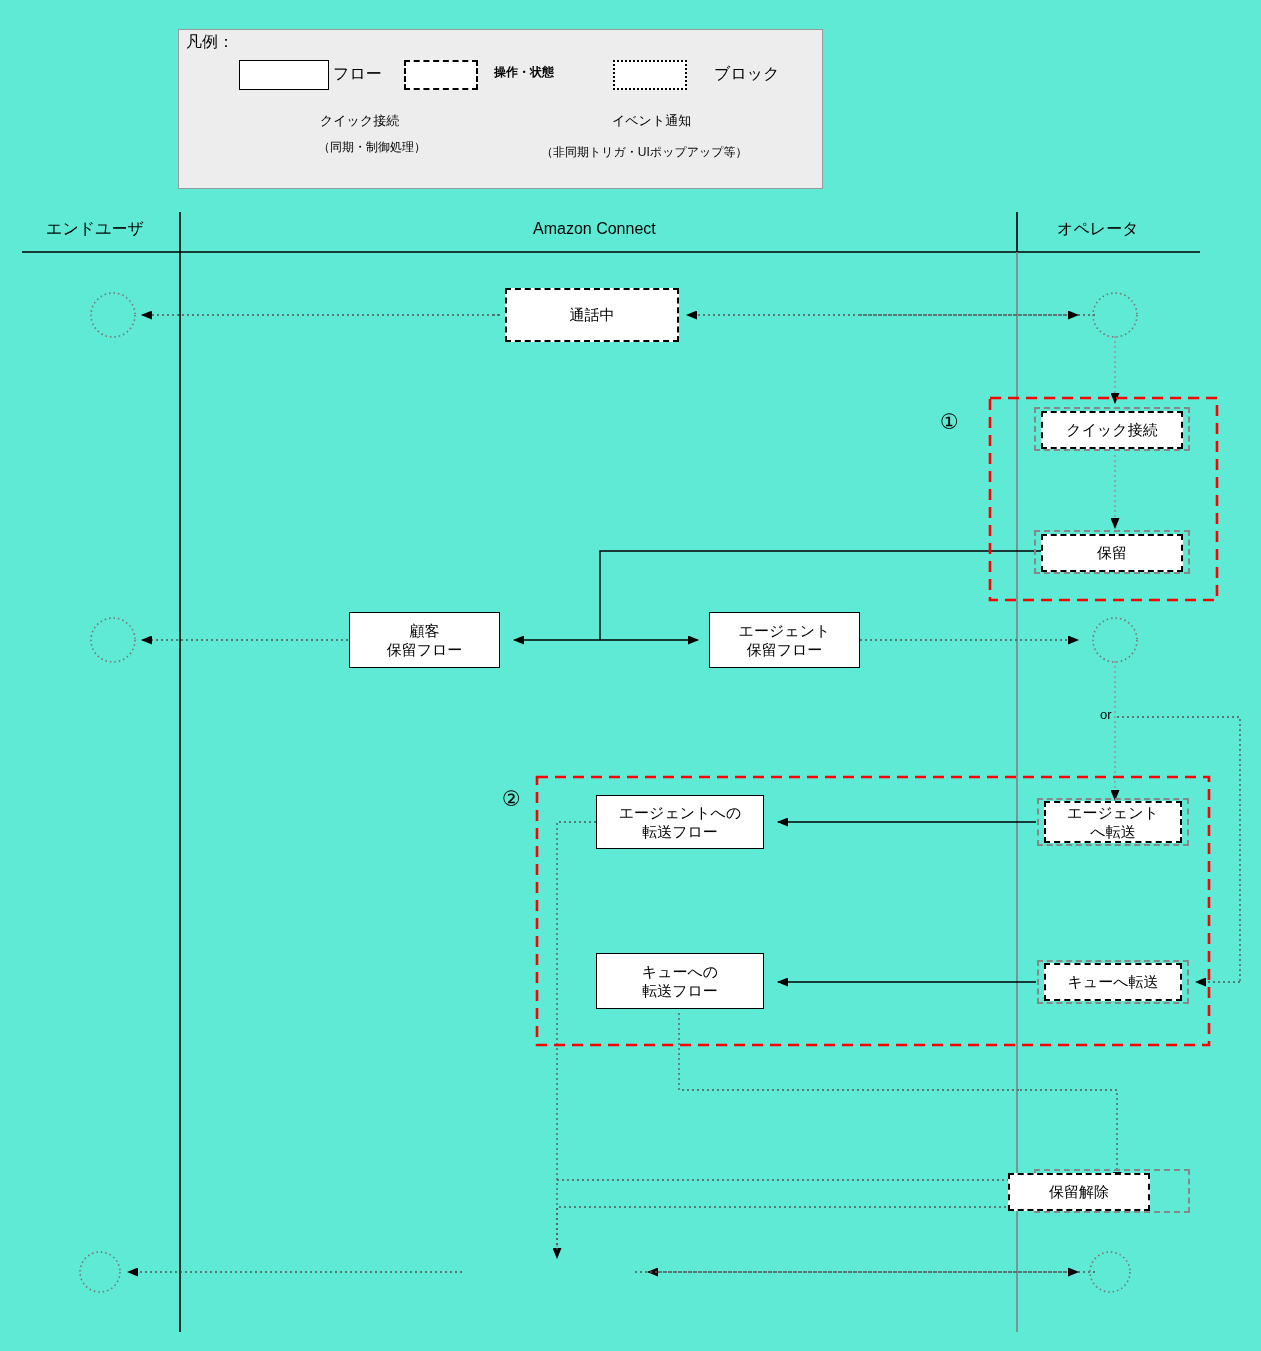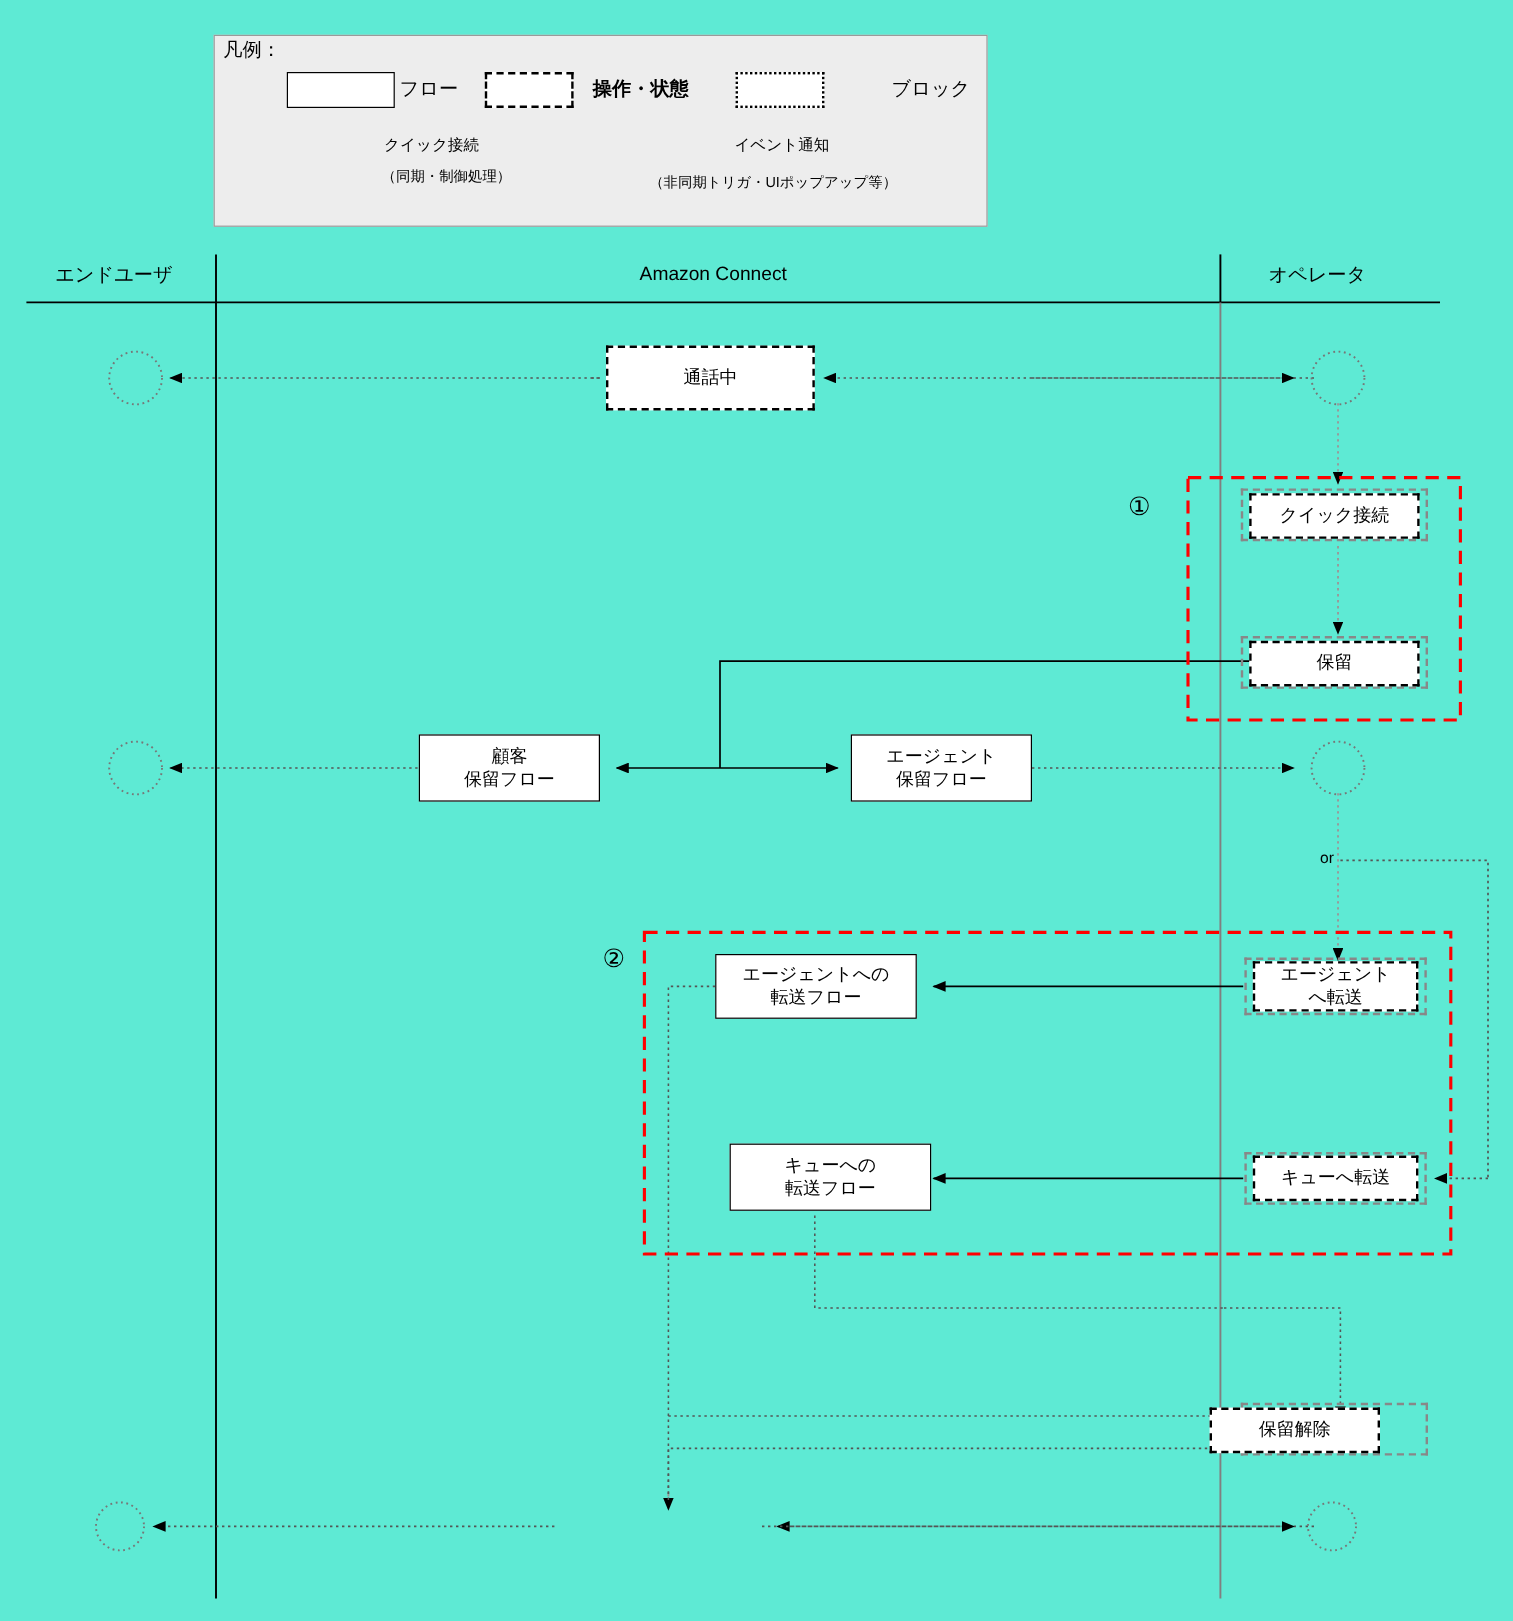--- a/index.html
+++ b/index.html
@@ -11,22 +11,22 @@
   .legend-box{position:absolute;left:178px;top:29px;width:645px;height:160px;
               background:#ededed;border:1px solid #9a9a9a;box-sizing:border-box;}
   .legend-title{position:absolute;left:186px;top:32px;font-size:16px;}
   .lg-solid{position:absolute;left:239px;top:60px;width:90px;height:30px;
             background:#fff;border:1.3px solid #000;box-sizing:border-box;}
   .lg-dashed{position:absolute;left:404px;top:60px;width:74px;height:30px;
              background:#fff;border:2px dashed #000;box-sizing:border-box;}
   .lg-dotted{position:absolute;left:613px;top:60px;width:74px;height:30px;
              background:#fff;border:2px dotted #000;box-sizing:border-box;}
   .lg-t1{position:absolute;left:333px;top:64px;font-size:16px;}
-  .lg-t2{position:absolute;left:494px;top:64px;font-size:16px;font-weight:bold;}
-  .lg-t3{position:absolute;left:714px;top:64px;font-size:16px;margin-left:29px;}
+  .lg-t2{position:absolute;left:494px;top:64px;font-size:12px;font-weight:bold;}
+  .lg-t3{position:absolute;left:714px;top:64px;font-size:16px;}
   .lg-m1{position:absolute;left:320px;top:112px;font-size:13px;}
   .lg-m2{position:absolute;left:318px;top:139px;font-size:12px;}
   .lg-e1{position:absolute;left:612px;top:112px;font-size:13px;}
   .lg-e2{position:absolute;left:541px;top:144px;font-size:12px;}
 
   
   .lane-h{position:absolute;font-size:16px;}
   .lane-h.eu{left:46px;top:219px;}
   .lane-h.ac{left:533px;top:220px;}
   .lane-h.op{left:1057px;top:219px;}
@@ -152,21 +152,21 @@
   <div class="node flow" style="left:709px;top:612px;width:151px;height:56px;">エージェント
 保留フロー</div>
 
   <div class="node flow" style="left:596px;top:795px;width:168px;height:54px;">エージェントへの
 転送フロー</div>
 
   <div class="dbl" style="left:1037px;top:798px;width:152px;height:48px;border-color:#888;"></div>
   <div class="node state" style="left:1044px;top:801px;width:138px;height:42px;">エージェント
 へ転送</div>
 
-  <div class="node flow" style="left:596px;top:953px;width:168px;height:56px;margin-left:12px;">キューへの
+  <div class="node flow" style="left:596px;top:953px;width:168px;height:56px;">キューへの
 転送フロー</div>
 
   <div class="dbl" style="left:1037px;top:960px;width:152px;height:44px;border-color:#888;"></div>
   <div class="node state" style="left:1044px;top:963px;width:138px;height:38px;">キューへ転送</div>
 
   <div class="dbl" style="left:1034px;top:1169px;width:156px;height:44px;border-color:#888;"></div>
   <div class="node state" style="left:1008px;top:1173px;width:142px;height:38px;">保留解除</div>
 
 
   <div class="circ-no" style="left:940px;top:410px;">①</div>

